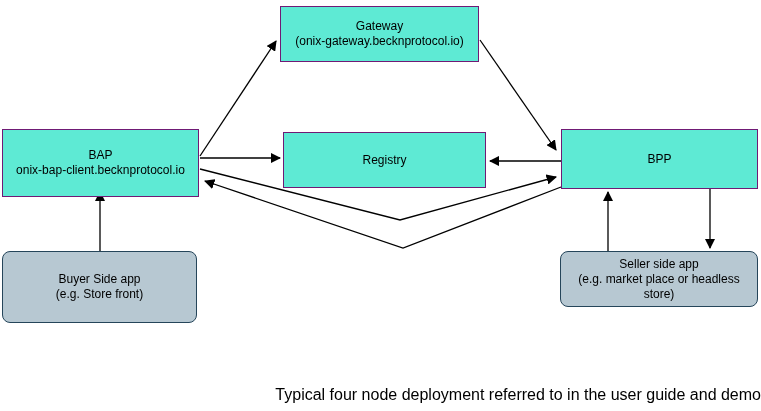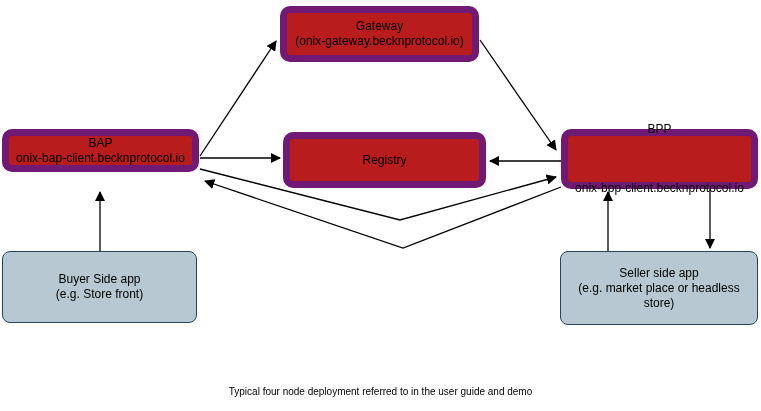--- a/index.html
+++ b/index.html
@@ -8,23 +8,23 @@
     width: 761px;
     height: 411px;
     background: #ffffff;
     font-family: "Liberation Sans", sans-serif;
     color: #000000;
     overflow: hidden;
   }
   .node {
     position: absolute;
     box-sizing: border-box;
-    border: 7px solid #701a75;
-    border-radius: 10px;
-    background: #b91c1c;
+    border: 1px solid #701a75;
+    border-radius: 0;
+    background: #5eead4;
     display: flex;
     flex-direction: column;
     align-items: center;
     justify-content: center;
     text-align: center;
     font-size: 12px;
     line-height: 15px;
     padding: 2px;
     z-index: 2;
   }
@@ -38,22 +38,22 @@
     left: 0; top: 0;
     width: 761px;
     height: 411px;
     z-index: 1;
   }
   #caption {
     position: absolute;
     left: 0;
     top: 386px;
     width: 761px;
-    text-align: center;
-    font-size: 10px;
+    text-align: right;
+    font-size: 16px;
     z-index: 2;
   }
 </style>
 </head>
 <body>
 
 <div id="canvas">
 
   <svg id="edges" viewBox="0 0 761 411" xmlns="http://www.w3.org/2000/svg">
     <defs>
@@ -70,39 +70,38 @@
     <line x1="100" y1="251" x2="100" y2="192" stroke="#000000" stroke-width="1.3" marker-end="url(#arrow)"></line>
     <line x1="608" y1="251" x2="608" y2="192" stroke="#000000" stroke-width="1.3" marker-end="url(#arrow)"></line>
     <line x1="710" y1="189" x2="710" y2="248" stroke="#000000" stroke-width="1.3" marker-end="url(#arrow)"></line>
   </svg>
 
   <div class="node" style="left:280px; top:6px; width:199px; height:56px;">
     <div>Gateway</div>
     <div>(onix-gateway.becknprotocol.io)</div>
   </div>
 
-  <div class="node" style="left:2px; top:129px; width:197px; height:43px;">
+  <div class="node" style="left:2px; top:129px; width:197px; height:68px;">
     <div>BAP</div>
     <div>onix-bap-client.becknprotocol.io</div>
   </div>
 
   <div class="node" style="left:283px; top:132px; width:203px; height:56px;gap:20px;">
     <div>Registry</div>
   </div>
 
   <div class="node" style="left:561px; top:129px; width:197px; height:60px;gap:44px;">
     <div>BPP</div>
-    <div>onix-bpp-client.becknprotocol.io</div>
   </div>
 
   <div class="node app" style="left:2px; top:251px; width:195px; height:72px;">
     <div>Buyer Side app</div>
     <div>(e.g. Store front)</div>
   </div>
 
-  <div class="node app" style="left:560px; top:251px; width:198px; height:74px;">
+  <div class="node app" style="left:560px; top:251px; width:198px; height:56px;">
     <div>Seller side app</div>
     <div>(e.g. market place or headless store)</div>
   </div>
 
   <div id="caption">Typical four node deployment referred to in the user guide and demo</div>
 
 </div>
 
 </body></html>

